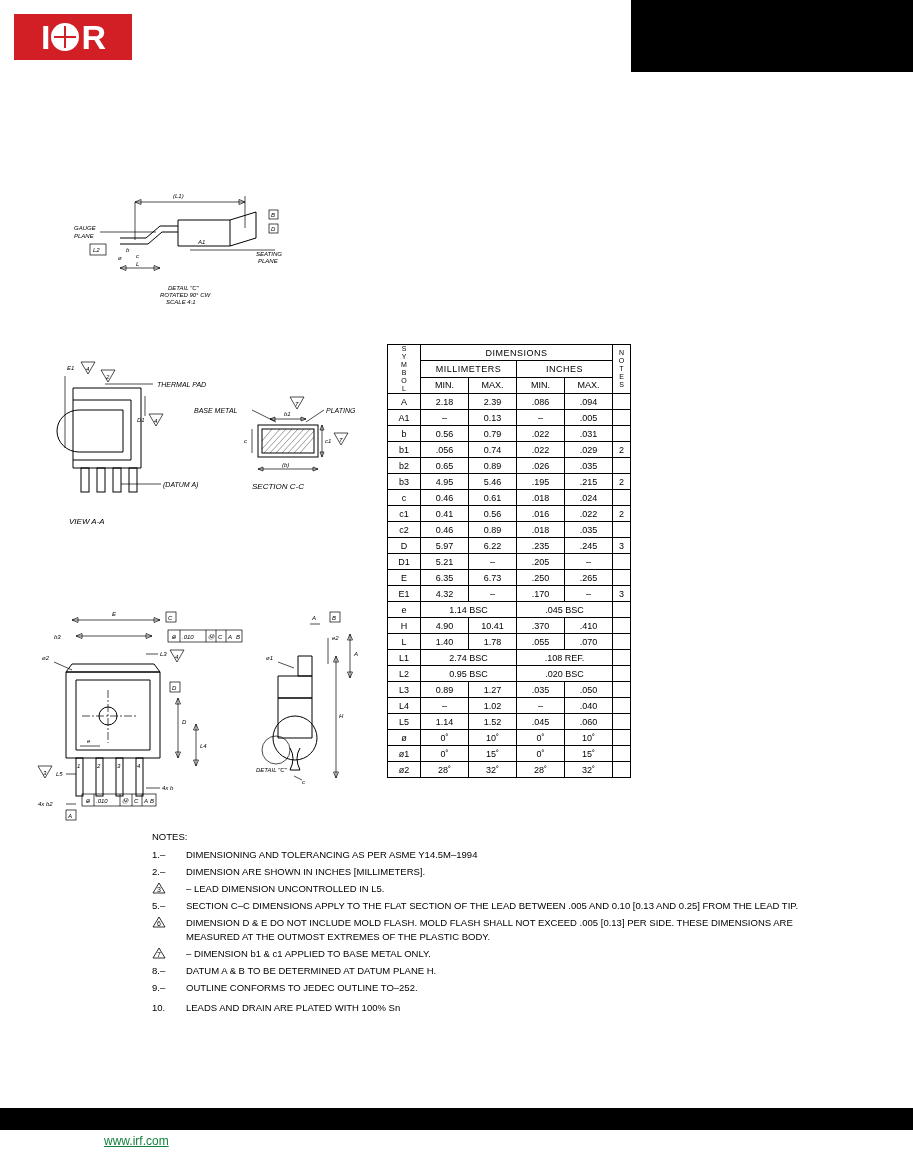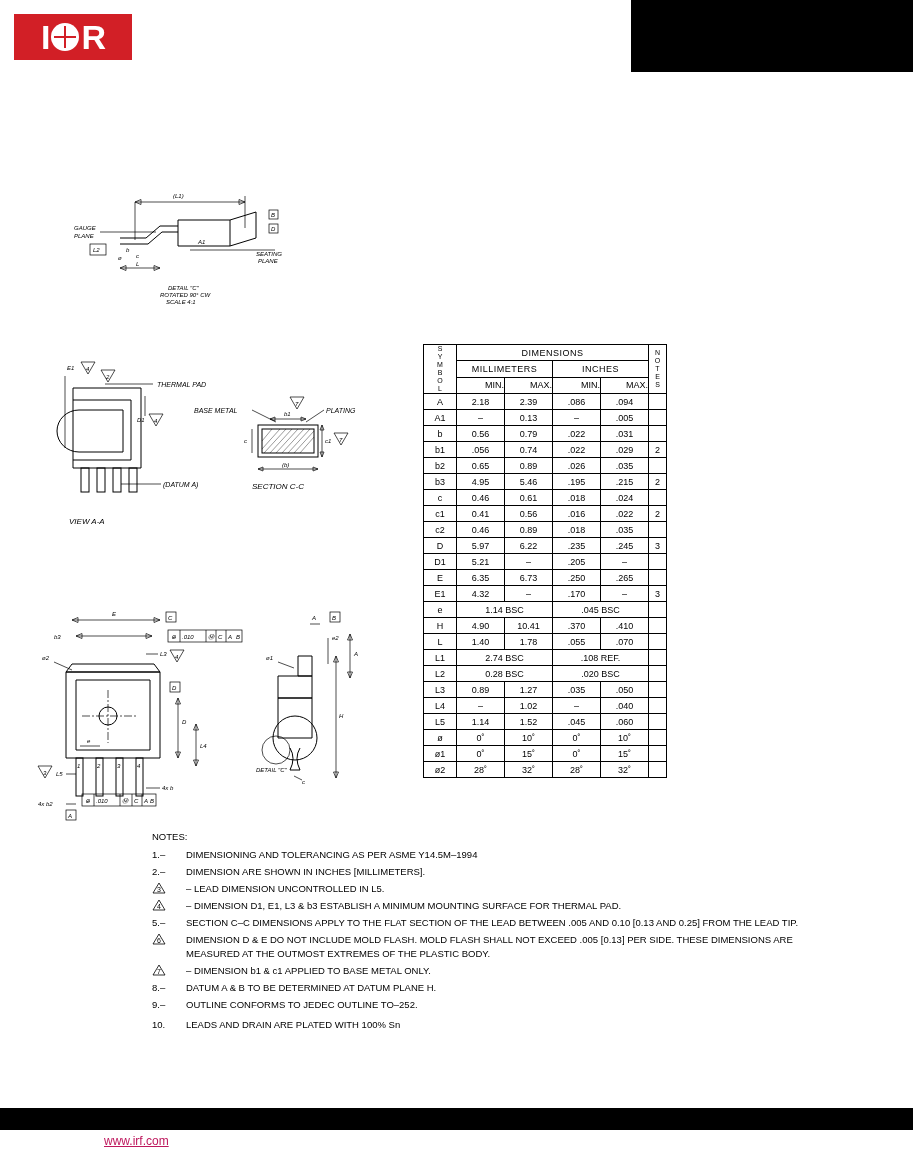--- a/index.html
+++ b/index.html
@@ -37,45 +37,45 @@
     content:"";position:absolute;top:50%;left:3px;height:2px;width:22px;
     background:#d21f26;transform:translateY(-50%);
   }
   .logo-r{letter-spacing:-1px;}
 
   
   .ftr-black{
     position:absolute;left:0;top:1108px;width:913px;height:22px;background:#000;
   }
   .ftr-link{
-    position:absolute;left:104px;top:1134px;font-size:12px;color:#be185d;
+    position:absolute;left:104px;top:1134px;font-size:12px;color:#15803d;
     text-decoration:underline;
   }
 
   
   .draw{position:absolute;font-style:italic;}
   svg{display:block;}
   .ln{stroke:#000;fill:none;stroke-width:1;}
   .ln-thin{stroke:#000;fill:none;stroke-width:0.7;}
   .cdash{stroke:#000;fill:none;stroke-width:0.7;stroke-dasharray:8 2 2 2;}
   .txt{font-family:"Liberation Sans", sans-serif;font-size:6px;fill:#000;}
   .txt7{font-family:"Liberation Sans", sans-serif;font-size:7px;fill:#000;}
   .txt8{font-family:"Liberation Sans", sans-serif;font-size:8px;fill:#000;}
 
   
   .dimtable{
     position:absolute;left:387px;top:344px;border-collapse:collapse;
-    font-size:9px;font-family:"Liberation Sans", sans-serif;margin-left:36px;
+    font-size:9px;font-family:"Liberation Sans", sans-serif;
   }
   .dimtable td,.dimtable th{
     border:1px solid #000;text-align:center;padding:0;height:15px;
     font-weight:normal;
   }
   .dimtable .sym{width:32px;}
-  .dimtable .val{width:47px;text-align:right;}
+  .dimtable .val{width:47px;}
   .dimtable .notes{width:17px;}
   .dimtable .hdr{font-size:9px;letter-spacing:0.5px;}
   .sym-vert{
     font-size:7px;line-height:8px;letter-spacing:0;
   }
   .notes-vert{font-size:7px;line-height:8px;}
   .span2{font-size:9px;}
 
   
   .notes-block{
@@ -540,21 +540,21 @@
         <td></td>
       </tr>
     <tr>
         <td>L1</td>
         <td class="span2" colspan="2">2.74 BSC</td>
         <td class="span2" colspan="2">.108 REF.</td>
         <td></td>
       </tr>
     <tr>
         <td>L2</td>
-        <td class="span2" colspan="2">0.28 BSC</td>
+        <td class="span2" colspan="2">0.95 BSC</td>
         <td class="span2" colspan="2">.020 BSC</td>
         <td></td>
       </tr>
 
     <tr>
         <td>L3</td>
         <td>0.89</td>
         <td>1.27</td>
         <td>.035</td>
         <td>.050</td>
@@ -620,31 +620,20 @@
       <span class="tri-num">
         <svg width="14" height="12">
             <polygon points="7,1 13,11 1,11" fill="none" stroke="#000" stroke-width="0.8"></polygon>
           </svg>
         <span>3</span>
       </span>
     </div>
     <div class="note-text">– LEAD DIMENSION UNCONTROLLED IN L5.</div>
   </div>
 
-  <div class="note-row">
-    <div class="note-mark">
-      <span class="tri-num">
-        <svg width="14" height="12">
-            <polygon points="7,1 13,11 1,11" fill="none" stroke="#000" stroke-width="0.8"></polygon>
-          </svg>
-        <span>4</span>
-      </span>
-    </div>
-    <div class="note-text">– DIMENSION D1, E1, L3 &amp; b3 ESTABLISH A MINIMUM MOUNTING SURFACE FOR THERMAL PAD.</div>
-  </div>
 
   <div class="note-row">
     <div class="note-mark">5.–</div>
     <div class="note-text">SECTION C–C DIMENSIONS APPLY TO THE FLAT SECTION OF THE LEAD BETWEEN .005 AND 0.10 [0.13 AND 0.25] FROM THE LEAD TIP.</div>
   </div>
 
   <div class="note-row">
     <div class="note-mark">
       <span class="tri-num">
         <svg width="14" height="12">

